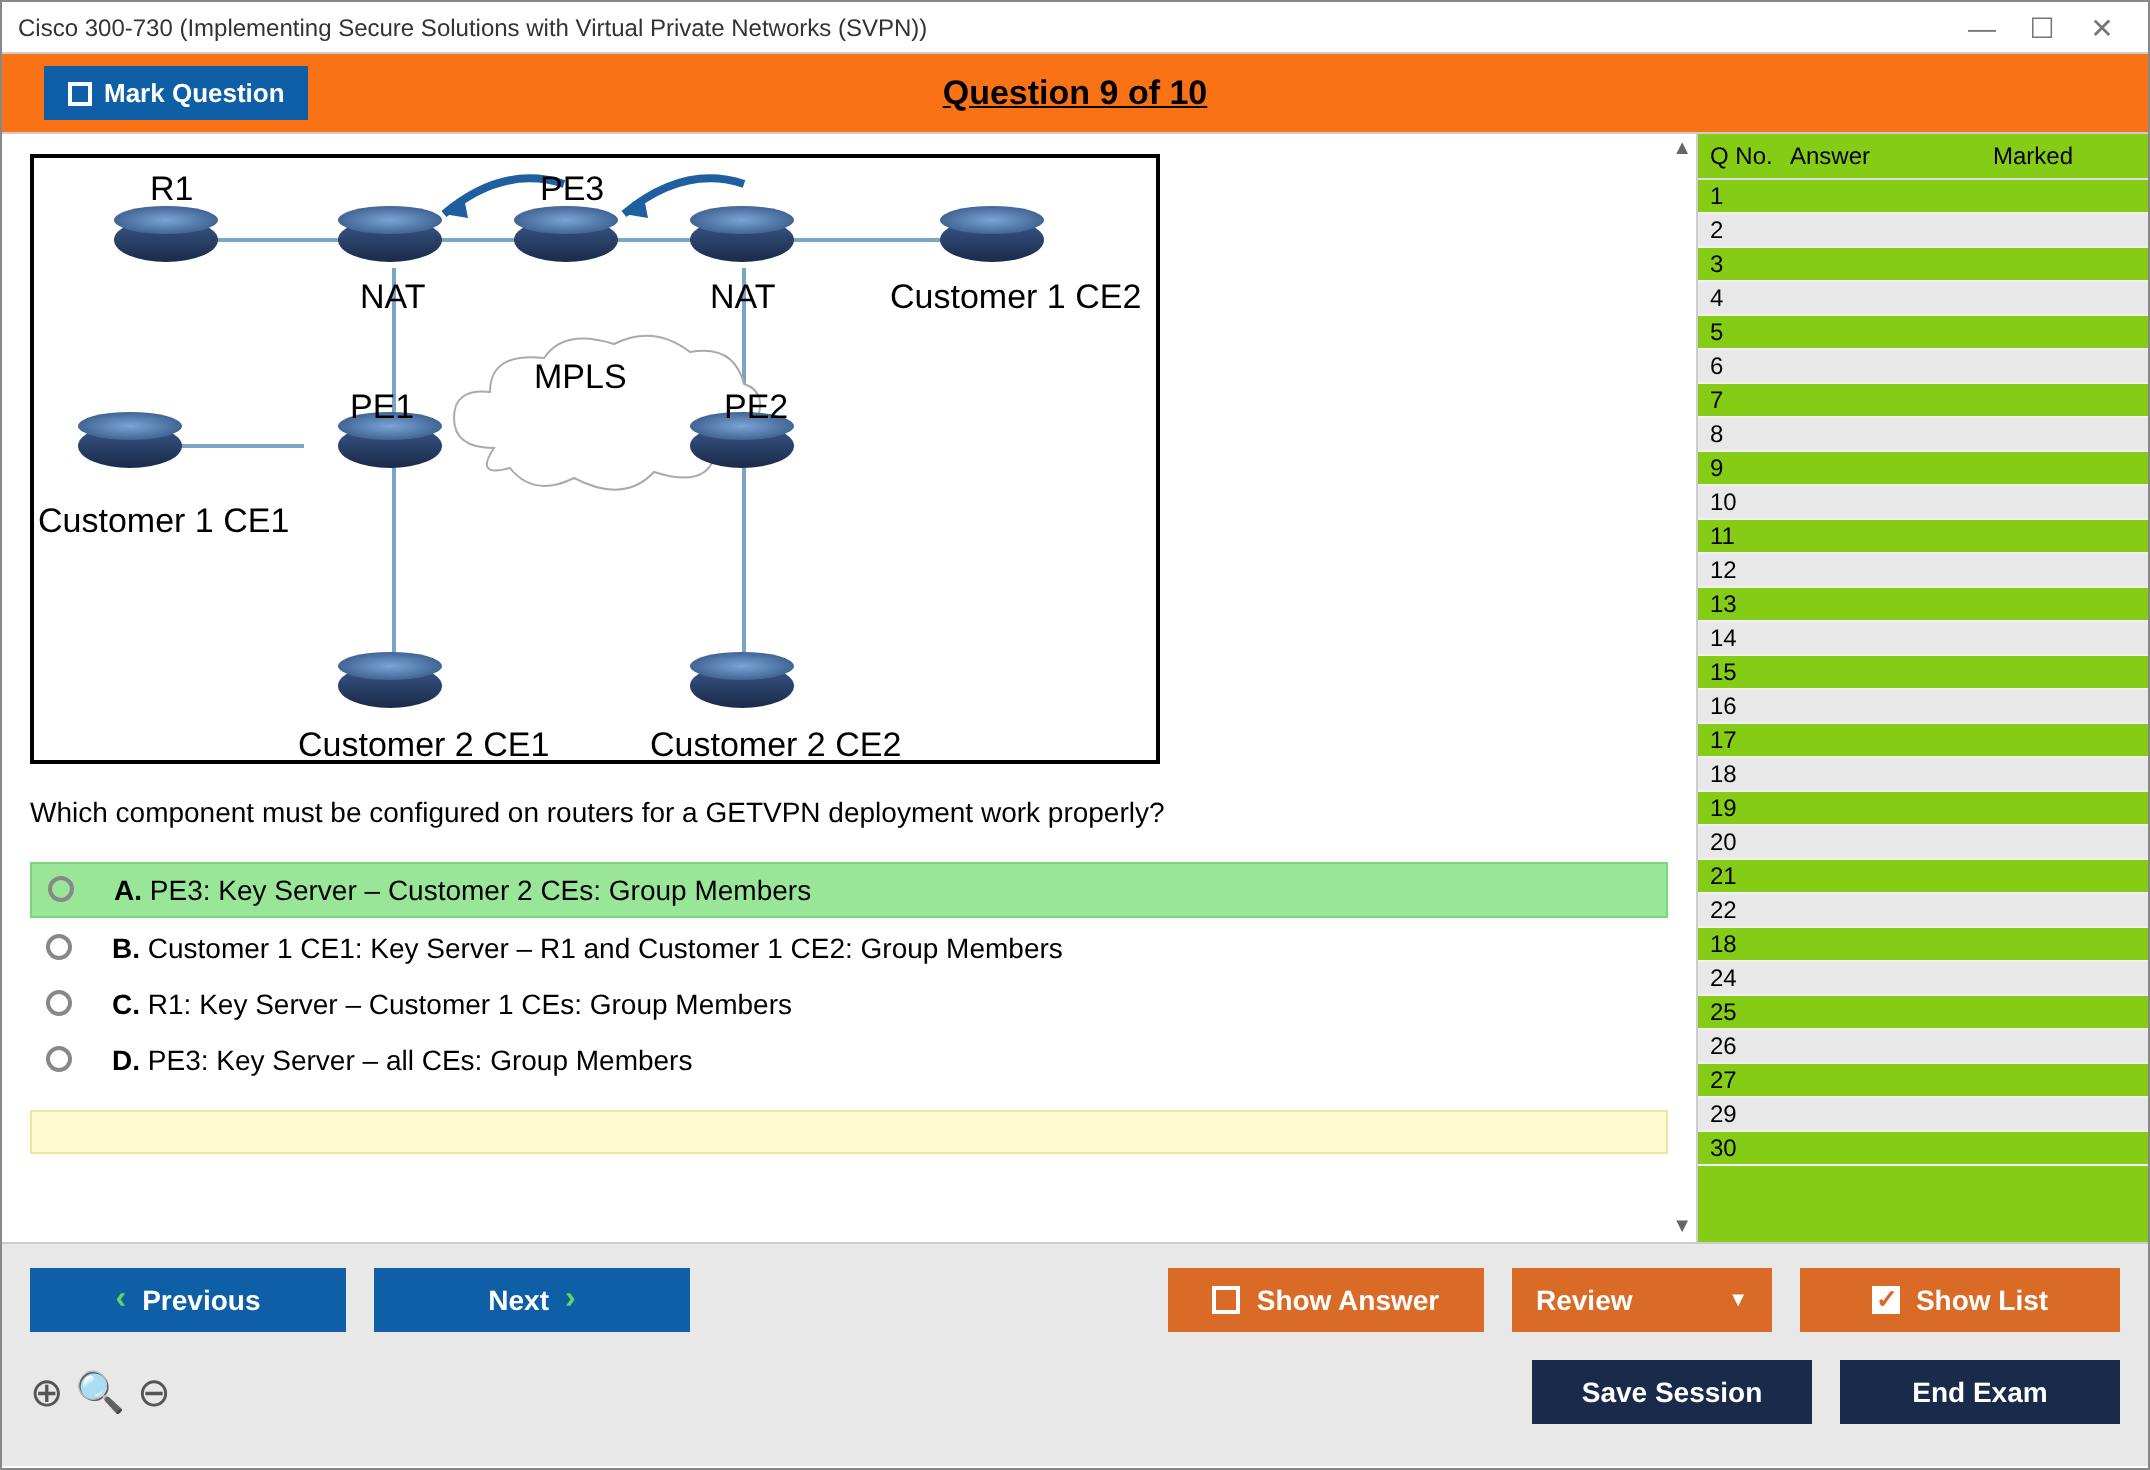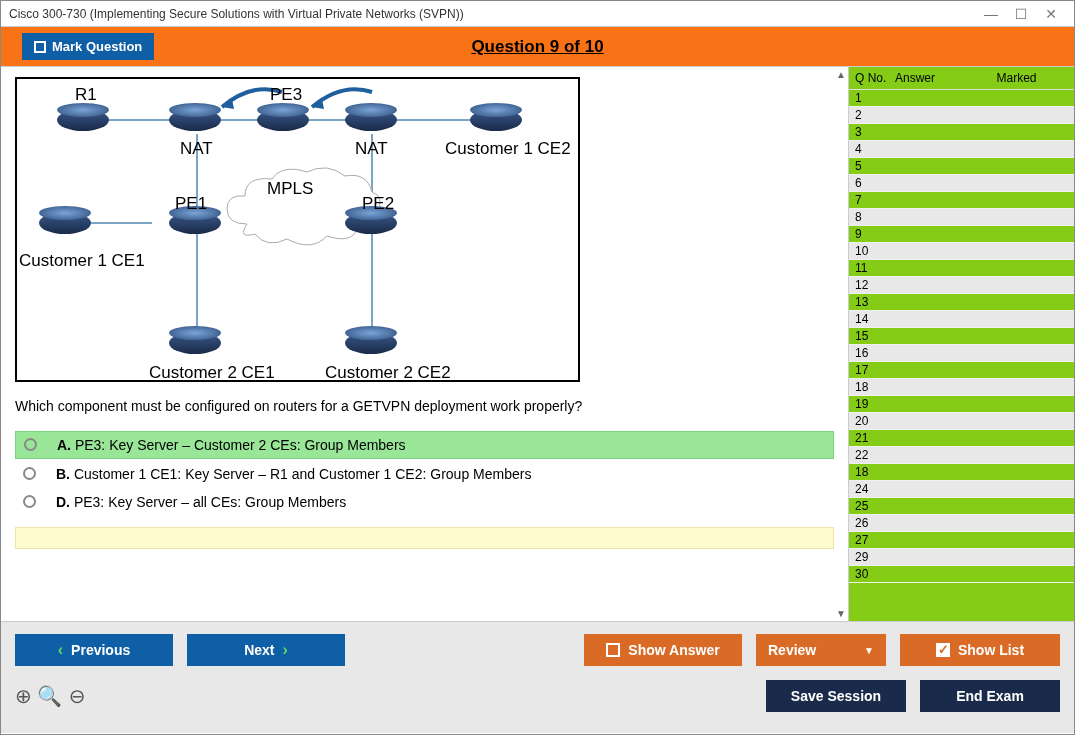--- a/index.html
+++ b/index.html
@@ -151,20 +151,24 @@
         <div class="option correct">
           <span class="radio"></span>
           <span><span class="opt-letter">A.</span> PE3: Key Server – Customer 2 CEs: Group Members</span>
         </div>
         <div class="option">
           <span class="radio"></span>
           <span><span class="opt-letter">B.</span> Customer 1 CE1: Key Server – R1 and Customer 1 CE2: Group Members</span>
         </div>
         <div class="option">
           <span class="radio"></span>
+          <span><span class="opt-letter">C.</span> R1: Key Server – Customer 1 CEs: Group Members</span>
+        </div>
+        <div class="option">
+          <span class="radio"></span>
           <span><span class="opt-letter">D.</span> PE3: Key Server – all CEs: Group Members</span>
         </div>
       </div>
 
     <div class="yellowbar"></div>
     <div class="scroll-arrow" style="bottom:2px">▼</div>
   </div>
 
   <div class="sidepanel">
     <div class="sidehead">

